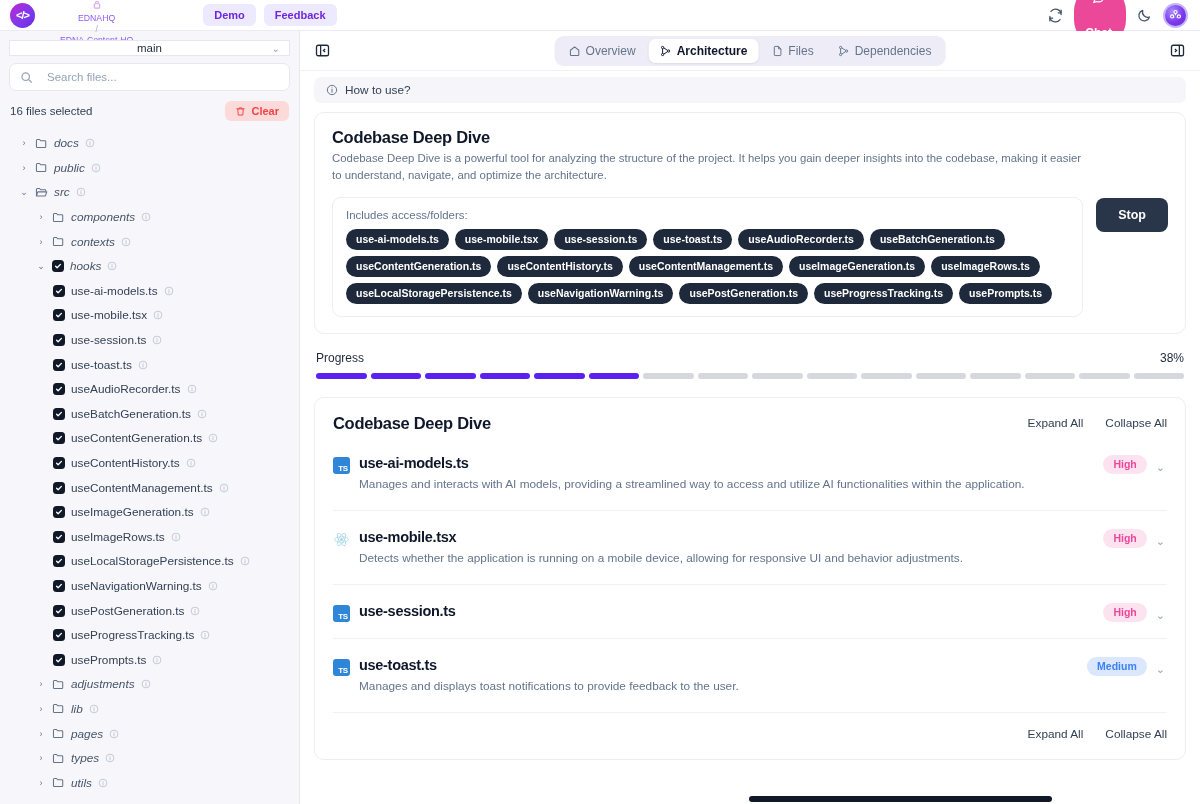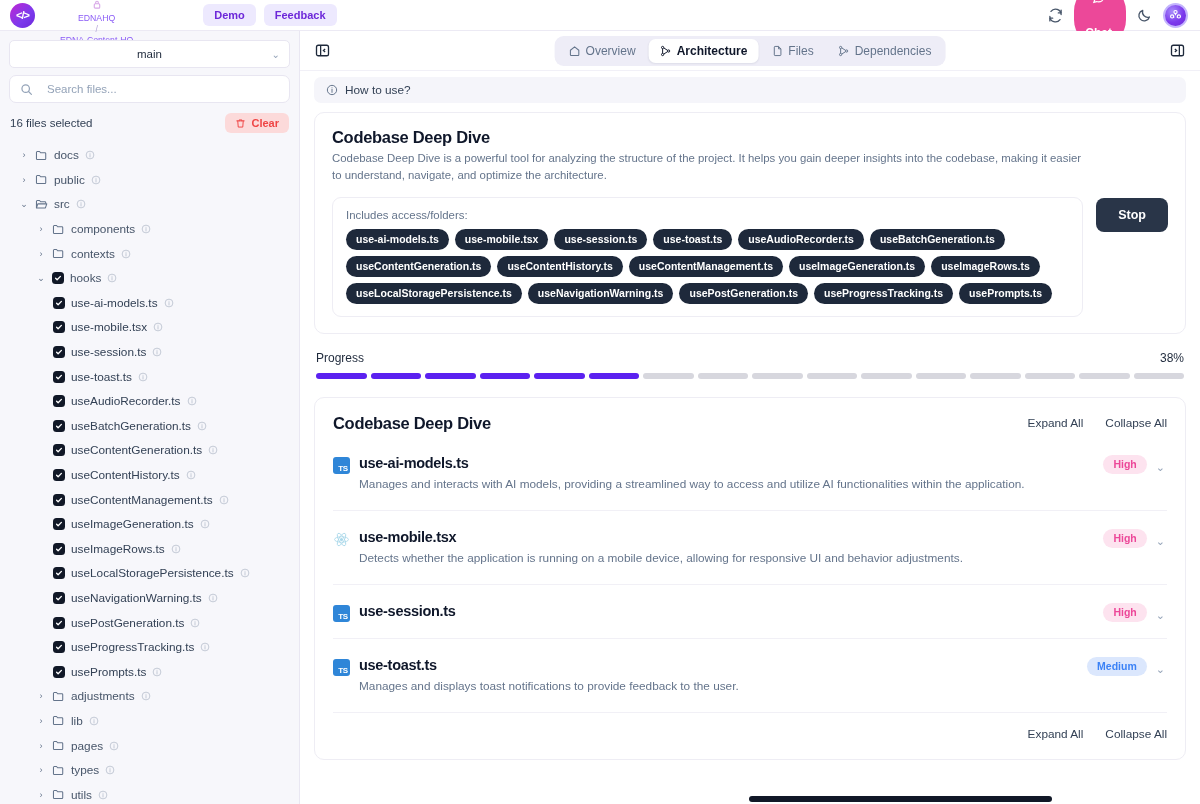--- a/index.html
+++ b/index.html
@@ -63,21 +63,21 @@
   
   .sidebar {
     width: 300px; min-width: 300px;
     background: #f7f7fb;
     border-right: 1px solid #e9e7f2;
     display: flex; flex-direction: column;
     padding: 9px 9px 0 9px;
     overflow: hidden;
   }
   .branch-select {
-    height: 28px; background: #fff; border: 1px solid #e8e6f1; border-radius: 5px;
+    height: 16px; background: #fff; border: 1px solid #e8e6f1; border-radius: 0;
     display: flex; align-items: center; justify-content: center; position: relative;
     font-size: 11.5px; color: #1e293b; cursor: pointer; margin-bottom: 7px;
   }
   .branch-select .chev { position: absolute; right: 9px; color: #94a3b8; font-size: 10px; }
   .search-box {
     height: 28px; background: #fff; border: 1px solid #e8e6f1; border-radius: 7px;
     display: flex; align-items: center; gap: 14px; padding: 0 10px; margin-bottom: 10px;
   }
   .search-box input {
     border: none; outline: none; font-size: 11.5px; color: #1e293b; width: 100%;
@@ -99,21 +99,21 @@
   }
   .tw-chev { width: 10px; color: #64748b; font-size: 9px; display: inline-block; text-align: center; flex-shrink: 0; }
   .folder-ic { color: #64748b; display: flex; flex-shrink: 0; }
   .cbx {
     width: 12px; height: 12px; border-radius: 3.5px; background: #111827;
     display: flex; align-items: center; justify-content: center; flex-shrink: 0;
   }
   .cbx svg { display: block; }
   .info-ic { color: #b8bfcc; display: flex; flex-shrink: 0; }
   .tree-label { color: #334155; }
-  .tree-label.folder { color: #475569; }
+  .tree-label.folder { color: #475569; font-style: italic; }
 
   
   .main { flex: 1; display: flex; flex-direction: column; min-width: 0; background: #ffffff; }
   .tabbar {
     height: 40px; min-height: 40px; display: flex; align-items: center;
     padding: 0 15px; position: relative; border-bottom: 1px solid #f1f0f7;
   }
   .panel-ic { color: #1e293b; display: flex; cursor: pointer; }
   .tabs {
     position: absolute; left: 50%; transform: translateX(-50%);

